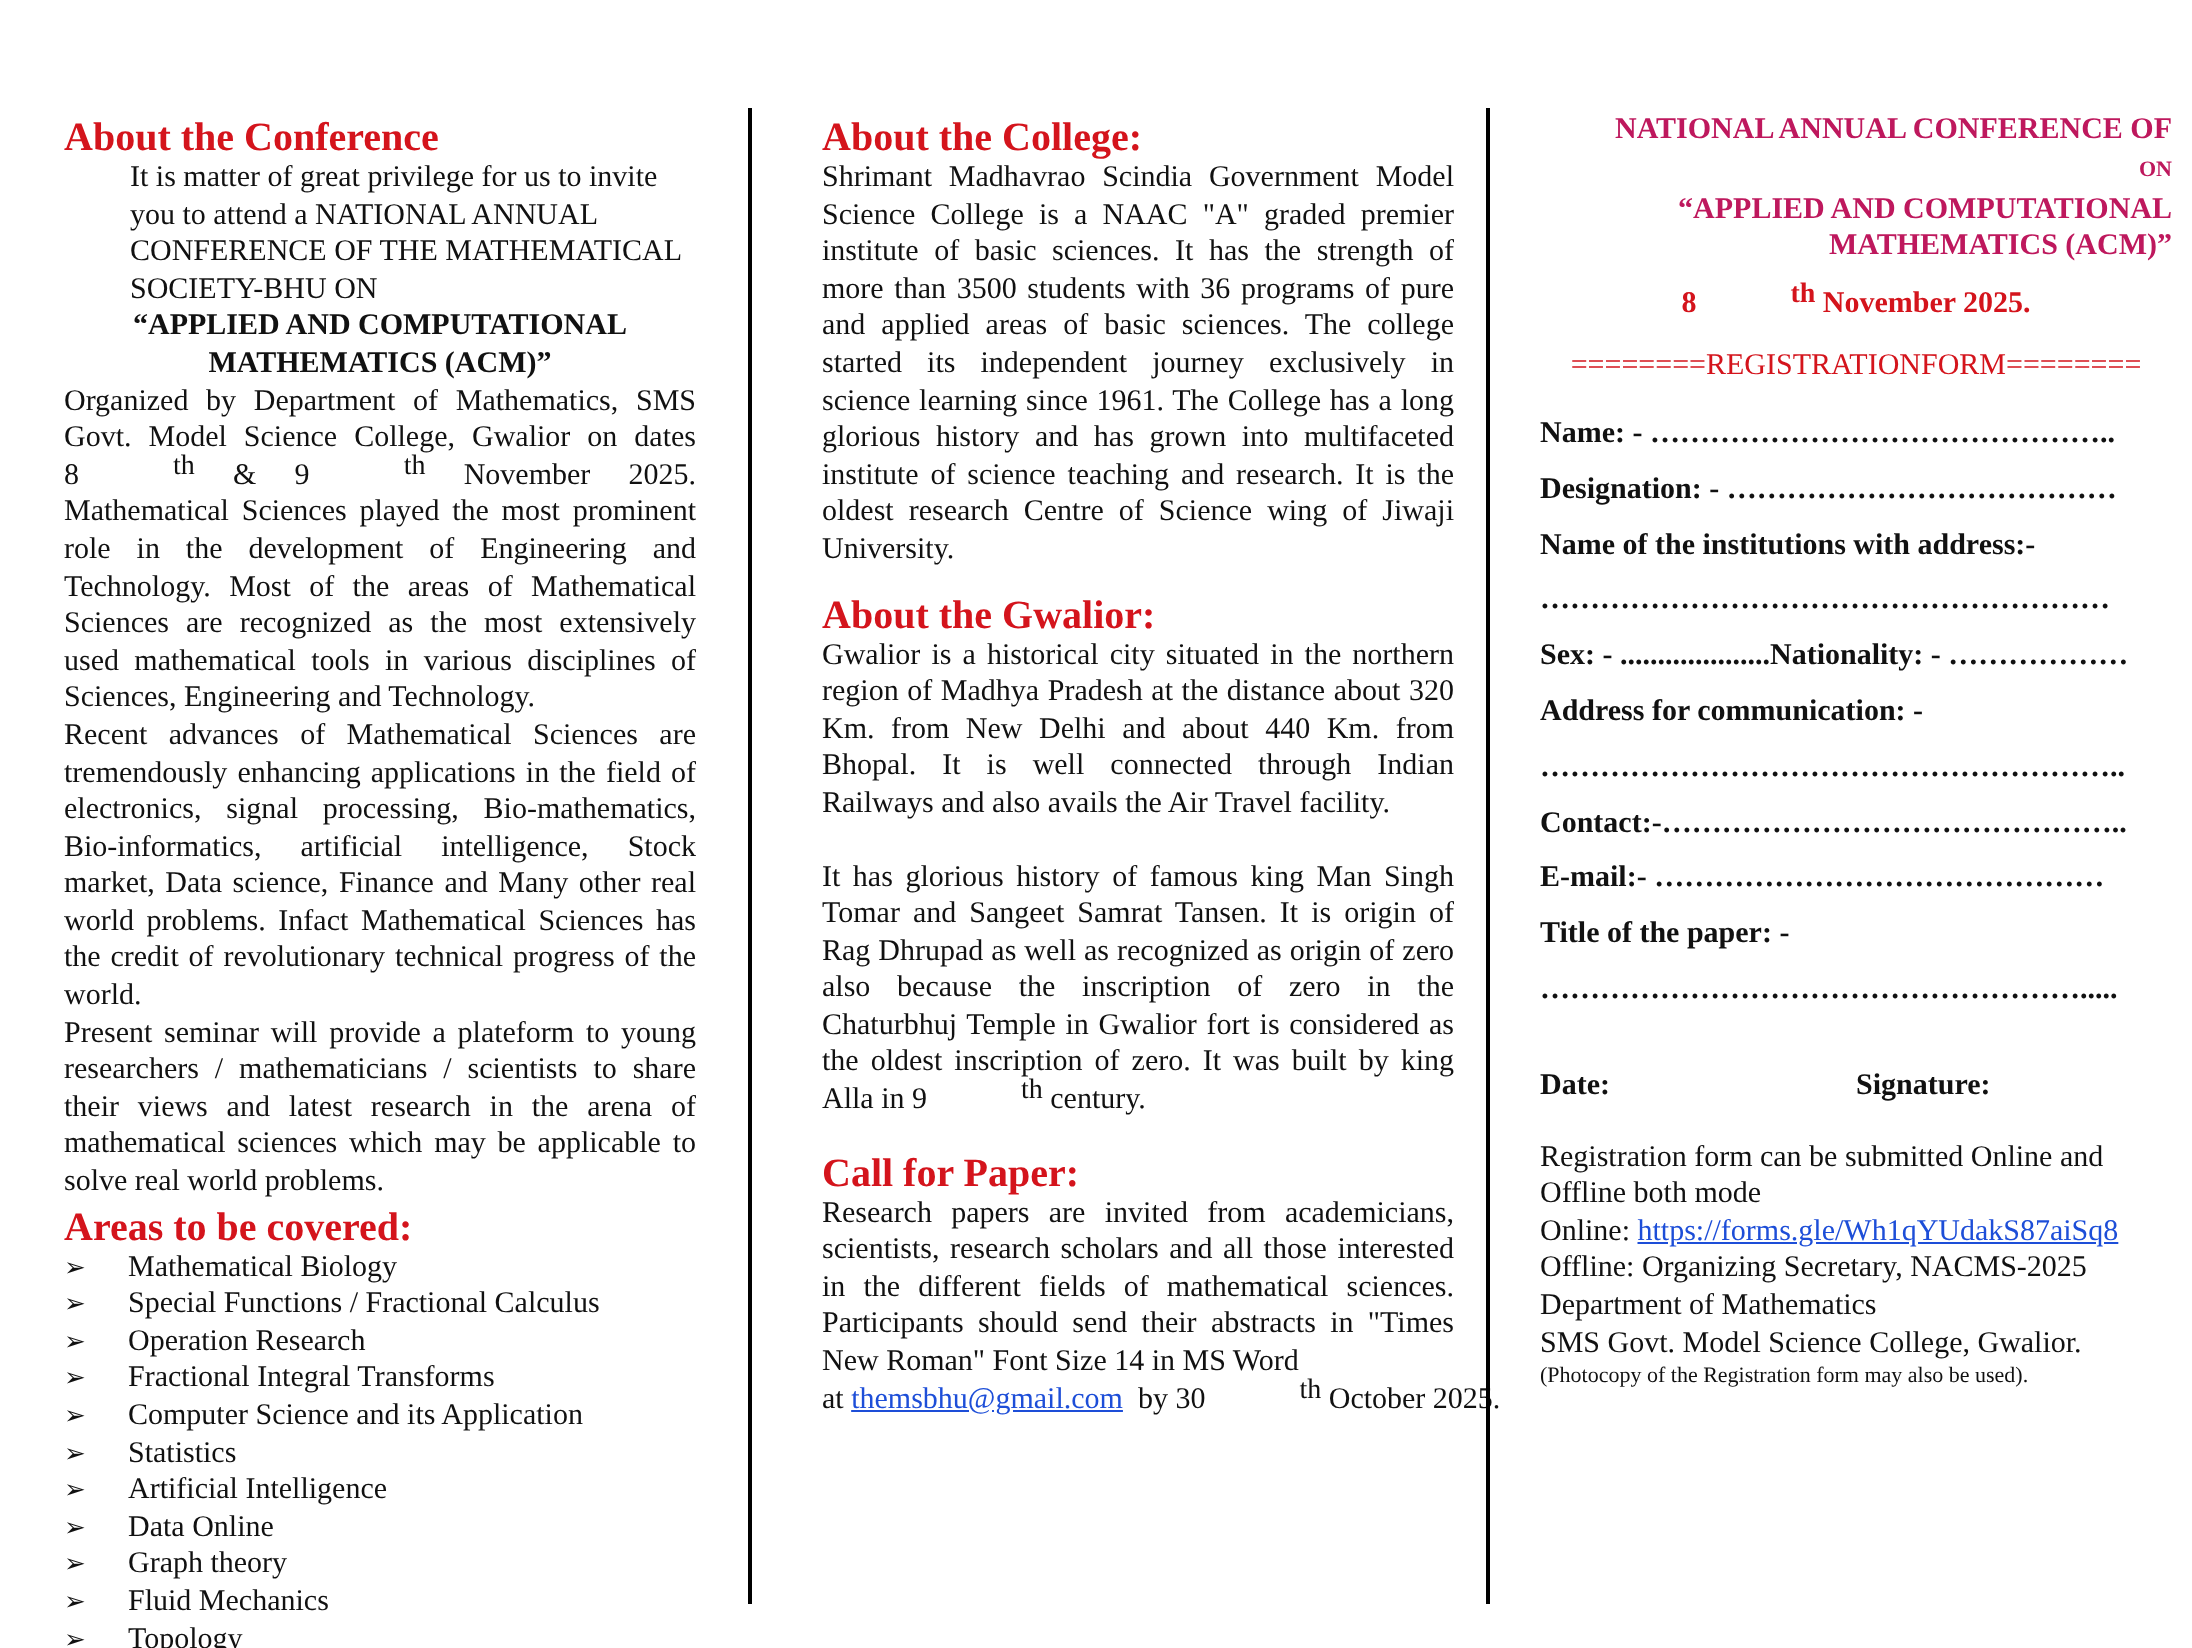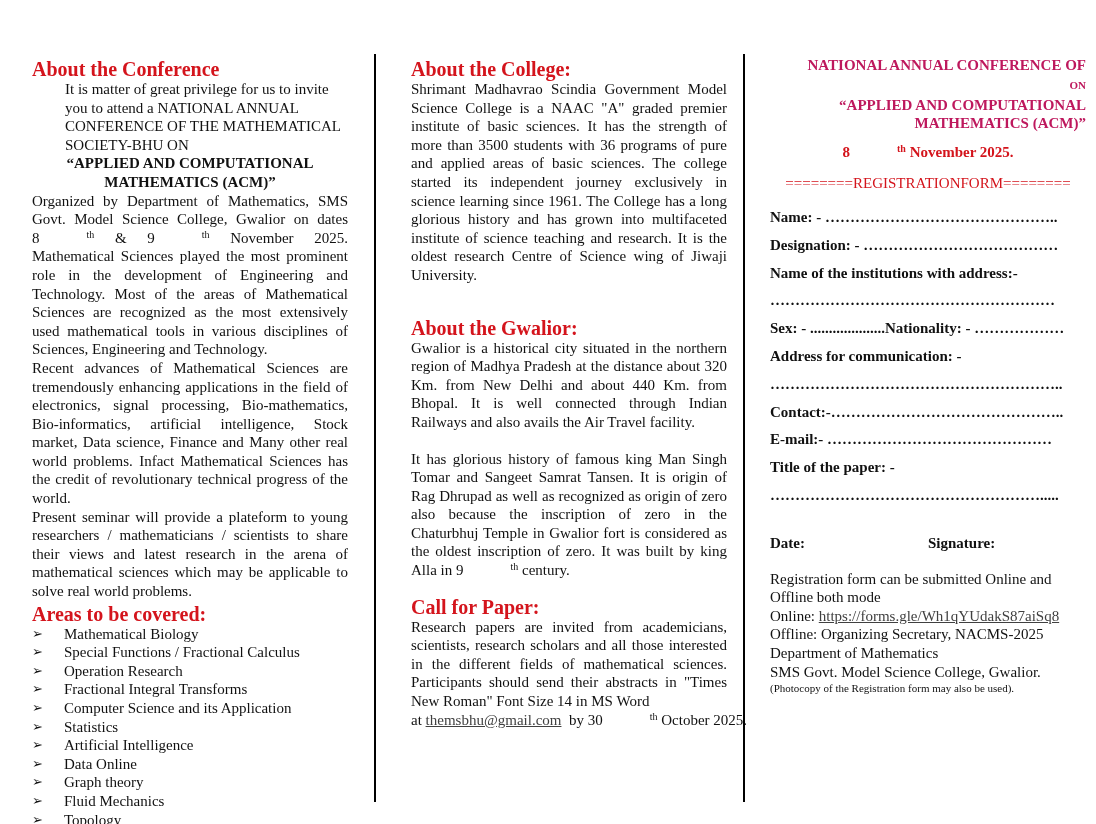--- a/index.html
+++ b/index.html
@@ -4,25 +4,25 @@
 <style>
   html, body { margin: 0; padding: 0; background: #ffffff; }
   body { width: 1096px; height: 824px; position: relative; overflow: hidden;
          font-family: "Liberation Serif", "DejaVu Serif", serif; color: #111; }
   .col { position: absolute; top: 0; }
   .vline { position: absolute; width: 2px; background: #000; top: 54px; height: 748px; }
   .h-red { color: #d4141c; font-weight: bold; font-size: 20px; line-height: 22px; margin: 0; }
   .p { font-size: 15px; line-height: 18.6px; text-align: justify; margin: 0; }
   .p.last { text-align-last: left; margin-left: 33px; }
   .center-bold { font-size: 15px; line-height: 18.6px; font-weight: bold; text-align: center; margin: 0; }
-  sup { font-size: 10px; line-height: 0; vertical-align: 5px; padding-left: 47px; }
+  sup { font-size: 14px; line-height: 0; vertical-align: 5px; padding-left: 47px; }
   ul.areas { list-style: none; margin: 0; padding: 0; }
   ul.areas li { font-size: 15px; line-height: 18.6px; position: relative; padding-left: 32px; }
   ul.areas li .bullet { position: absolute; left: 0; top: 0; font-size: 13px; }
-  a.link { color: #404040; text-decoration: underline; }
+  a.link { color: #1d4ed8; text-decoration: underline; }
   .navy { color: #be185d; font-weight: bold; text-align: right; }
   .reg-title { font-size: 15px; line-height: 18px; }
   .reg-on { font-size: 11px; line-height: 14px; margin: 4px 0 4px; }
   .reg-date { color: #d4141c; font-weight: bold; text-align: center; font-size: 15px; margin-top: 12px; }
   .reg-form { color: #d4141c; text-align: center; font-size: 15px; margin-top: 14px; }
   .field { font-size: 15px; font-weight: bold; line-height: 18px; margin: 0; white-space: nowrap; }
   .f-row { height: 27.8px; }
   .plain { font-size: 15px; line-height: 18.6px; margin: 0; }
   .small { font-size: 11px; line-height: 14px; margin: 0; }
 </style>
@@ -51,21 +51,21 @@
       <li><span class="bullet">➢</span><span>Fluid Mechanics</span></li>
       <li><span class="bullet">➢</span><span>Topology</span></li>
     </ul>
 </div>
 
 <div class="vline" style="left:374px;"></div>
 
 <div class="col" style="left:411px; width:316px; top:58px;">
   <h2 class="h-red">About the College:</h2>
   <p class="p">Shrimant Madhavrao Scindia Government Model Science College is a NAAC "A" graded premier institute of basic sciences. It has the strength of more than 3500 students with 36 programs of pure and applied areas of basic sciences. The college started its independent journey exclusively in science learning since 1961. The College has a long glorious history and has grown into multifaceted institute of science teaching and research. It is the oldest research Centre of Science wing of Jiwaji University.</p>
-  <h2 class="h-red" style="margin-top:32px;">About the Gwalior:</h2>
+  <h2 class="h-red" style="margin-top:12px;">About the Gwalior:</h2>
   <p class="p">Gwalior is a historical city situated in the northern region of Madhya Pradesh at the distance about 320 Km. from New Delhi and about 440 Km. from Bhopal. It is well connected through Indian Railways and also avails the Air Travel facility.</p>
   <p class="p" style="margin-top:18px;"><span>It has glorious history of famous king Man Singh Tomar and Sangeet Samrat Tansen. It is origin of Rag Dhrupad as well as recognized as origin of zero also because the inscription of zero in the Chaturbhuj Temple in Gwalior fort is considered as the oldest inscription of zero. It was built by king Alla in 9</span><sup>th</sup><span> century.</span></p>
   <h2 class="h-red" style="margin-top:16px;">Call for Paper:</h2>
   <p class="p">Research papers are invited from academicians, scientists, research scholars and all those interested in the different fields of mathematical sciences. Participants should send their abstracts in "Times New Roman" Font Size 14 in MS Word</p>
   <p class="p" style="text-align:left; white-space:pre;"><span>at </span><a class="link" href="#">themsbhu@gmail.com</a><span>  by 30</span><sup>th</sup><span> October 2025.</span></p>
 </div>
 
 <div class="vline" style="left:743px;"></div>
 
 <div class="col" style="left:770px; width:316px; top:56px;">

